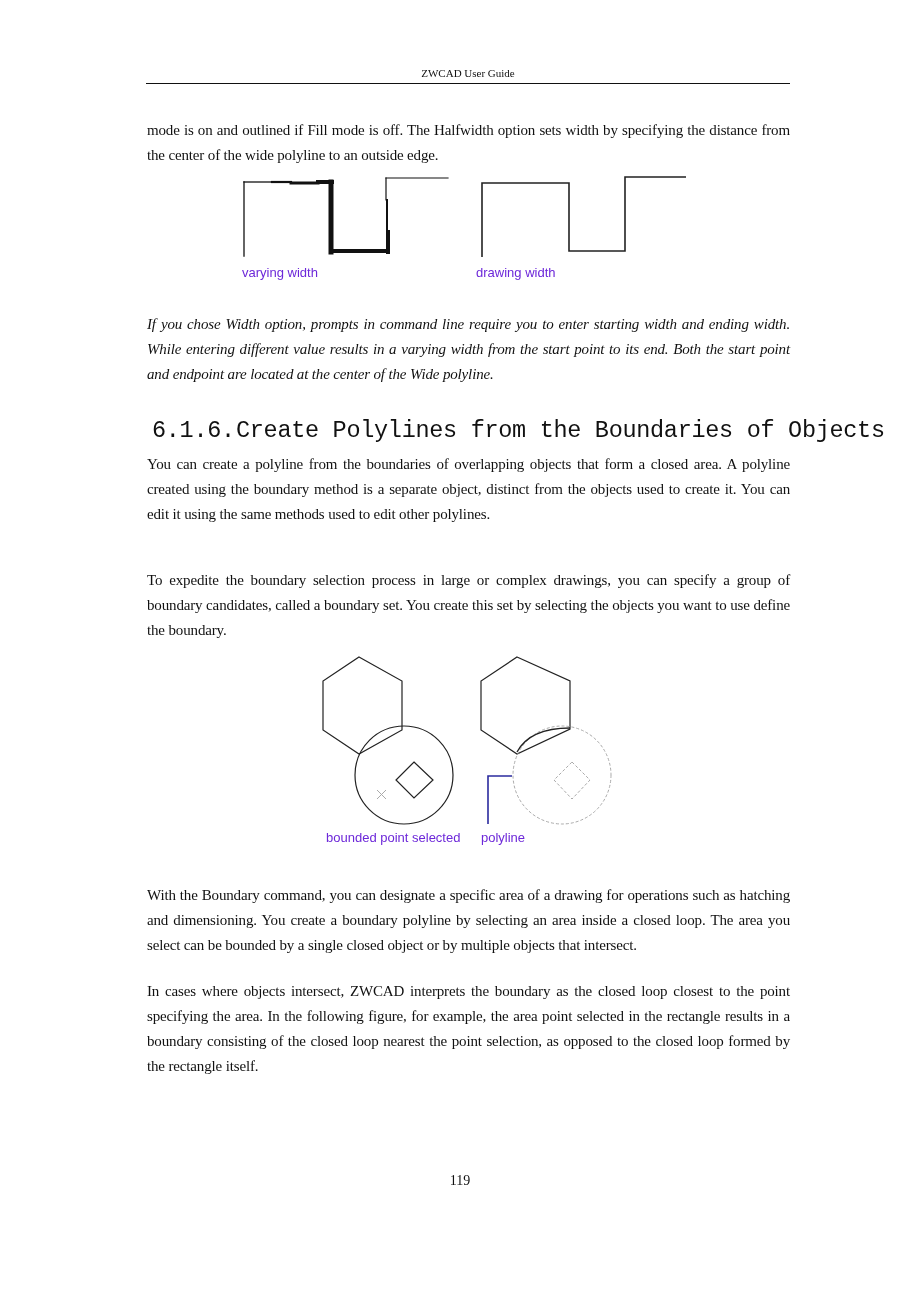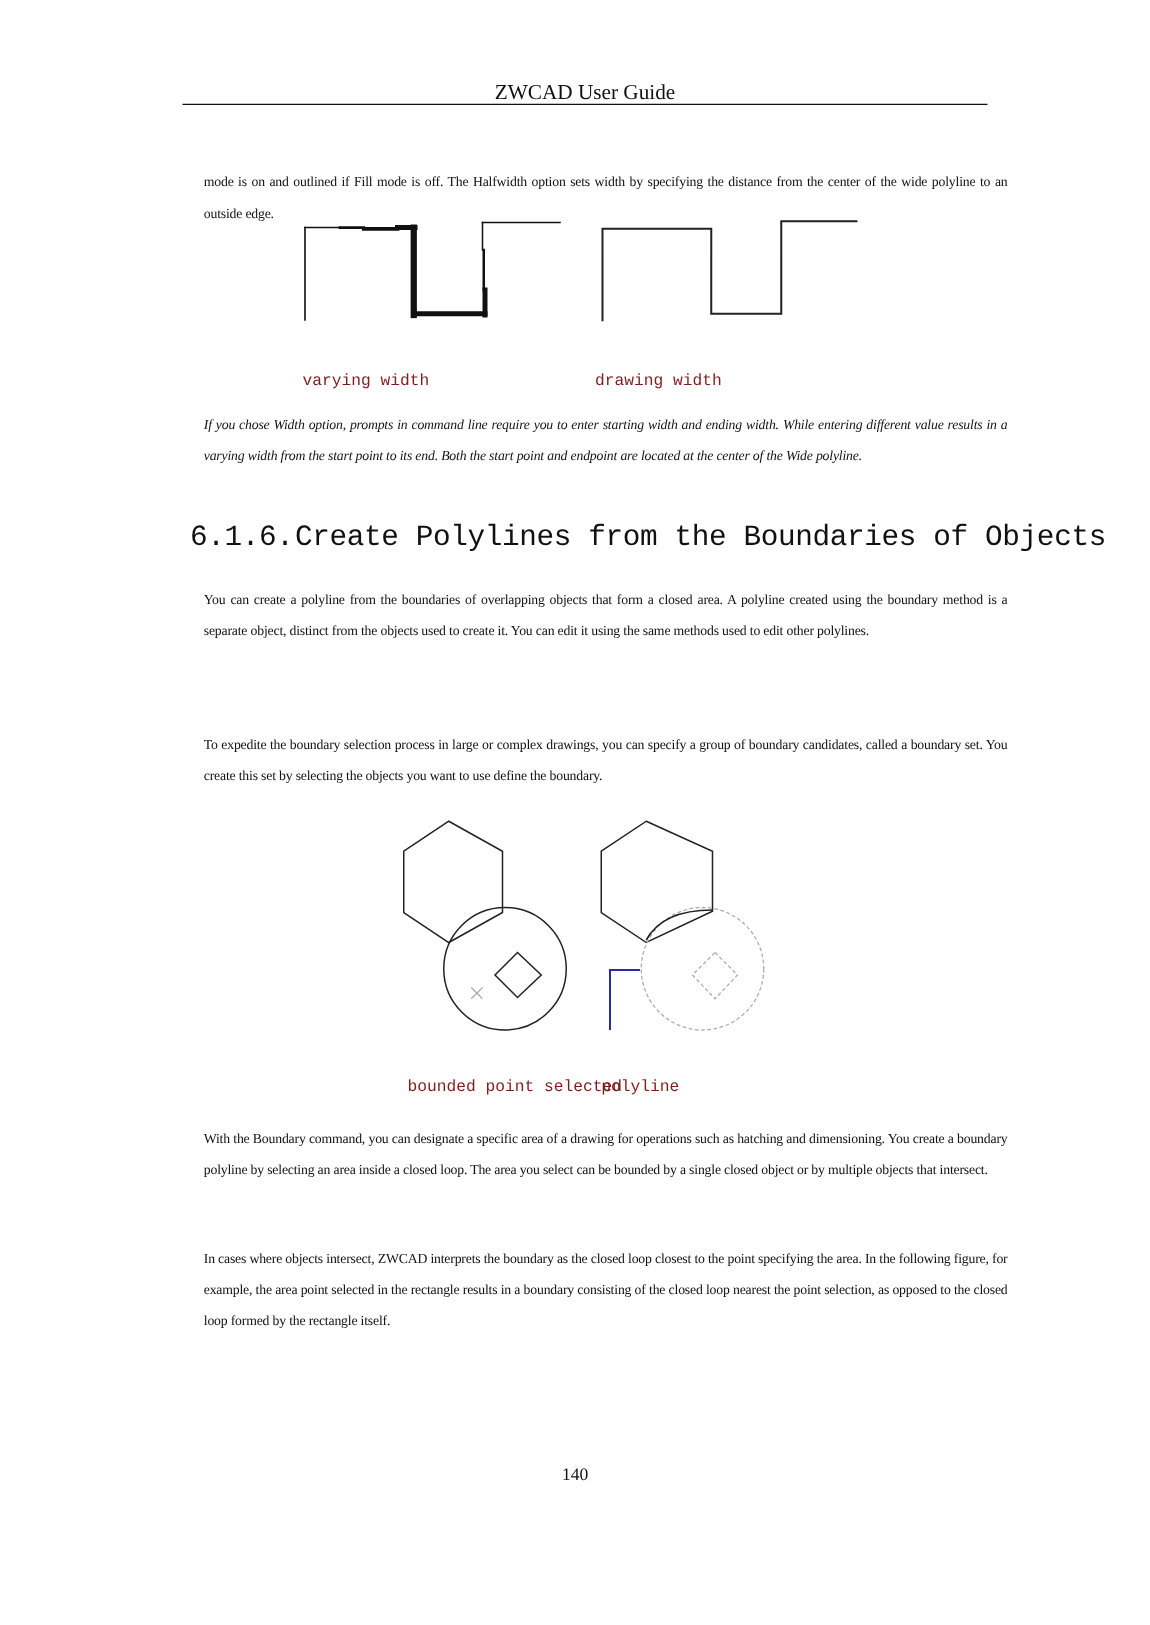--- a/index.html
+++ b/index.html
@@ -1,29 +1,29 @@
 <!DOCTYPE html>
 <html><head>
   <meta charset="utf-8">
   <style>
     html, body { margin: 0; padding: 0; background: #ffffff; }
     body { width: 920px; height: 1300px; position: relative; overflow: hidden;
            font-family: "Liberation Serif", serif; color: #111; }
     .page-header { position: absolute; left: 146px; top: 64px; width: 644px; height: 19px;
                    border-bottom: 1.5px solid #111; text-align: center;
-                   font-size: 17px; line-height: 19px; }
-    .para { position: absolute; left: 147px; width: 643px; font-size: 11px;
-            line-height: 25px; text-align: justify; margin: 16px; letter-spacing: -0.15px; }
+                   font-size: 11px; line-height: 19px; }
+    .para { position: absolute; left: 147px; width: 643px; font-size: 15px;
+            line-height: 25px; text-align: justify; margin: 0; letter-spacing: -0.15px; }
     .heading { position: absolute; left: 152px; top: 414px; margin: 0;
                font-family: Liberation Mono, monospace; font-weight: normal;
                font-size: 23.5px; line-height: 34px; letter-spacing: -0.3px; }
     .heading .num { display: inline-block; width: 84px; }
     .figure { position: absolute; }
-    .fig-label { position: absolute; font-family: Liberation Mono, monospace;
-                 font-size: 13px; color: #7f1d1d; white-space: nowrap; margin-top: 32px; }
+    .fig-label { position: absolute; font-family: Liberation Sans, sans-serif;
+                 font-size: 13px; color: #6d28d9; white-space: nowrap; }
     .page-number { position: absolute; left: 0; width: 920px; top: 1173px;
                    text-align: center; font-size: 14px; }
   </style>
 </head>
 <body>
 
 <div class="page-header">
   <span>ZWCAD User Guide</span>
 </div>
 
@@ -84,13 +84,13 @@
     </g>
   </svg>
   <span class="fig-label" style="left:14px; top:178px;">bounded point selected</span>
   <span class="fig-label" style="left:169px; top:178px;">polyline</span>
 </div>
 
 <p class="para" style="top:883px;">With the Boundary command, you can designate a specific area of a drawing for operations such as hatching and dimensioning. You create a boundary polyline by selecting an area inside a closed loop. The area you select can be bounded by a single closed object or by multiple objects that intersect.</p>
 
 <p class="para" style="top:979px;">In cases where objects intersect, ZWCAD interprets the boundary as the closed loop closest to the point specifying the area. In the following figure, for example,  the area point selected in the rectangle results in a boundary consisting of the closed loop nearest the point selection, as opposed to the closed loop formed by the rectangle itself.</p>
 
-<div class="page-number">140</div>
+<div class="page-number">119</div>
 
 </body></html>

